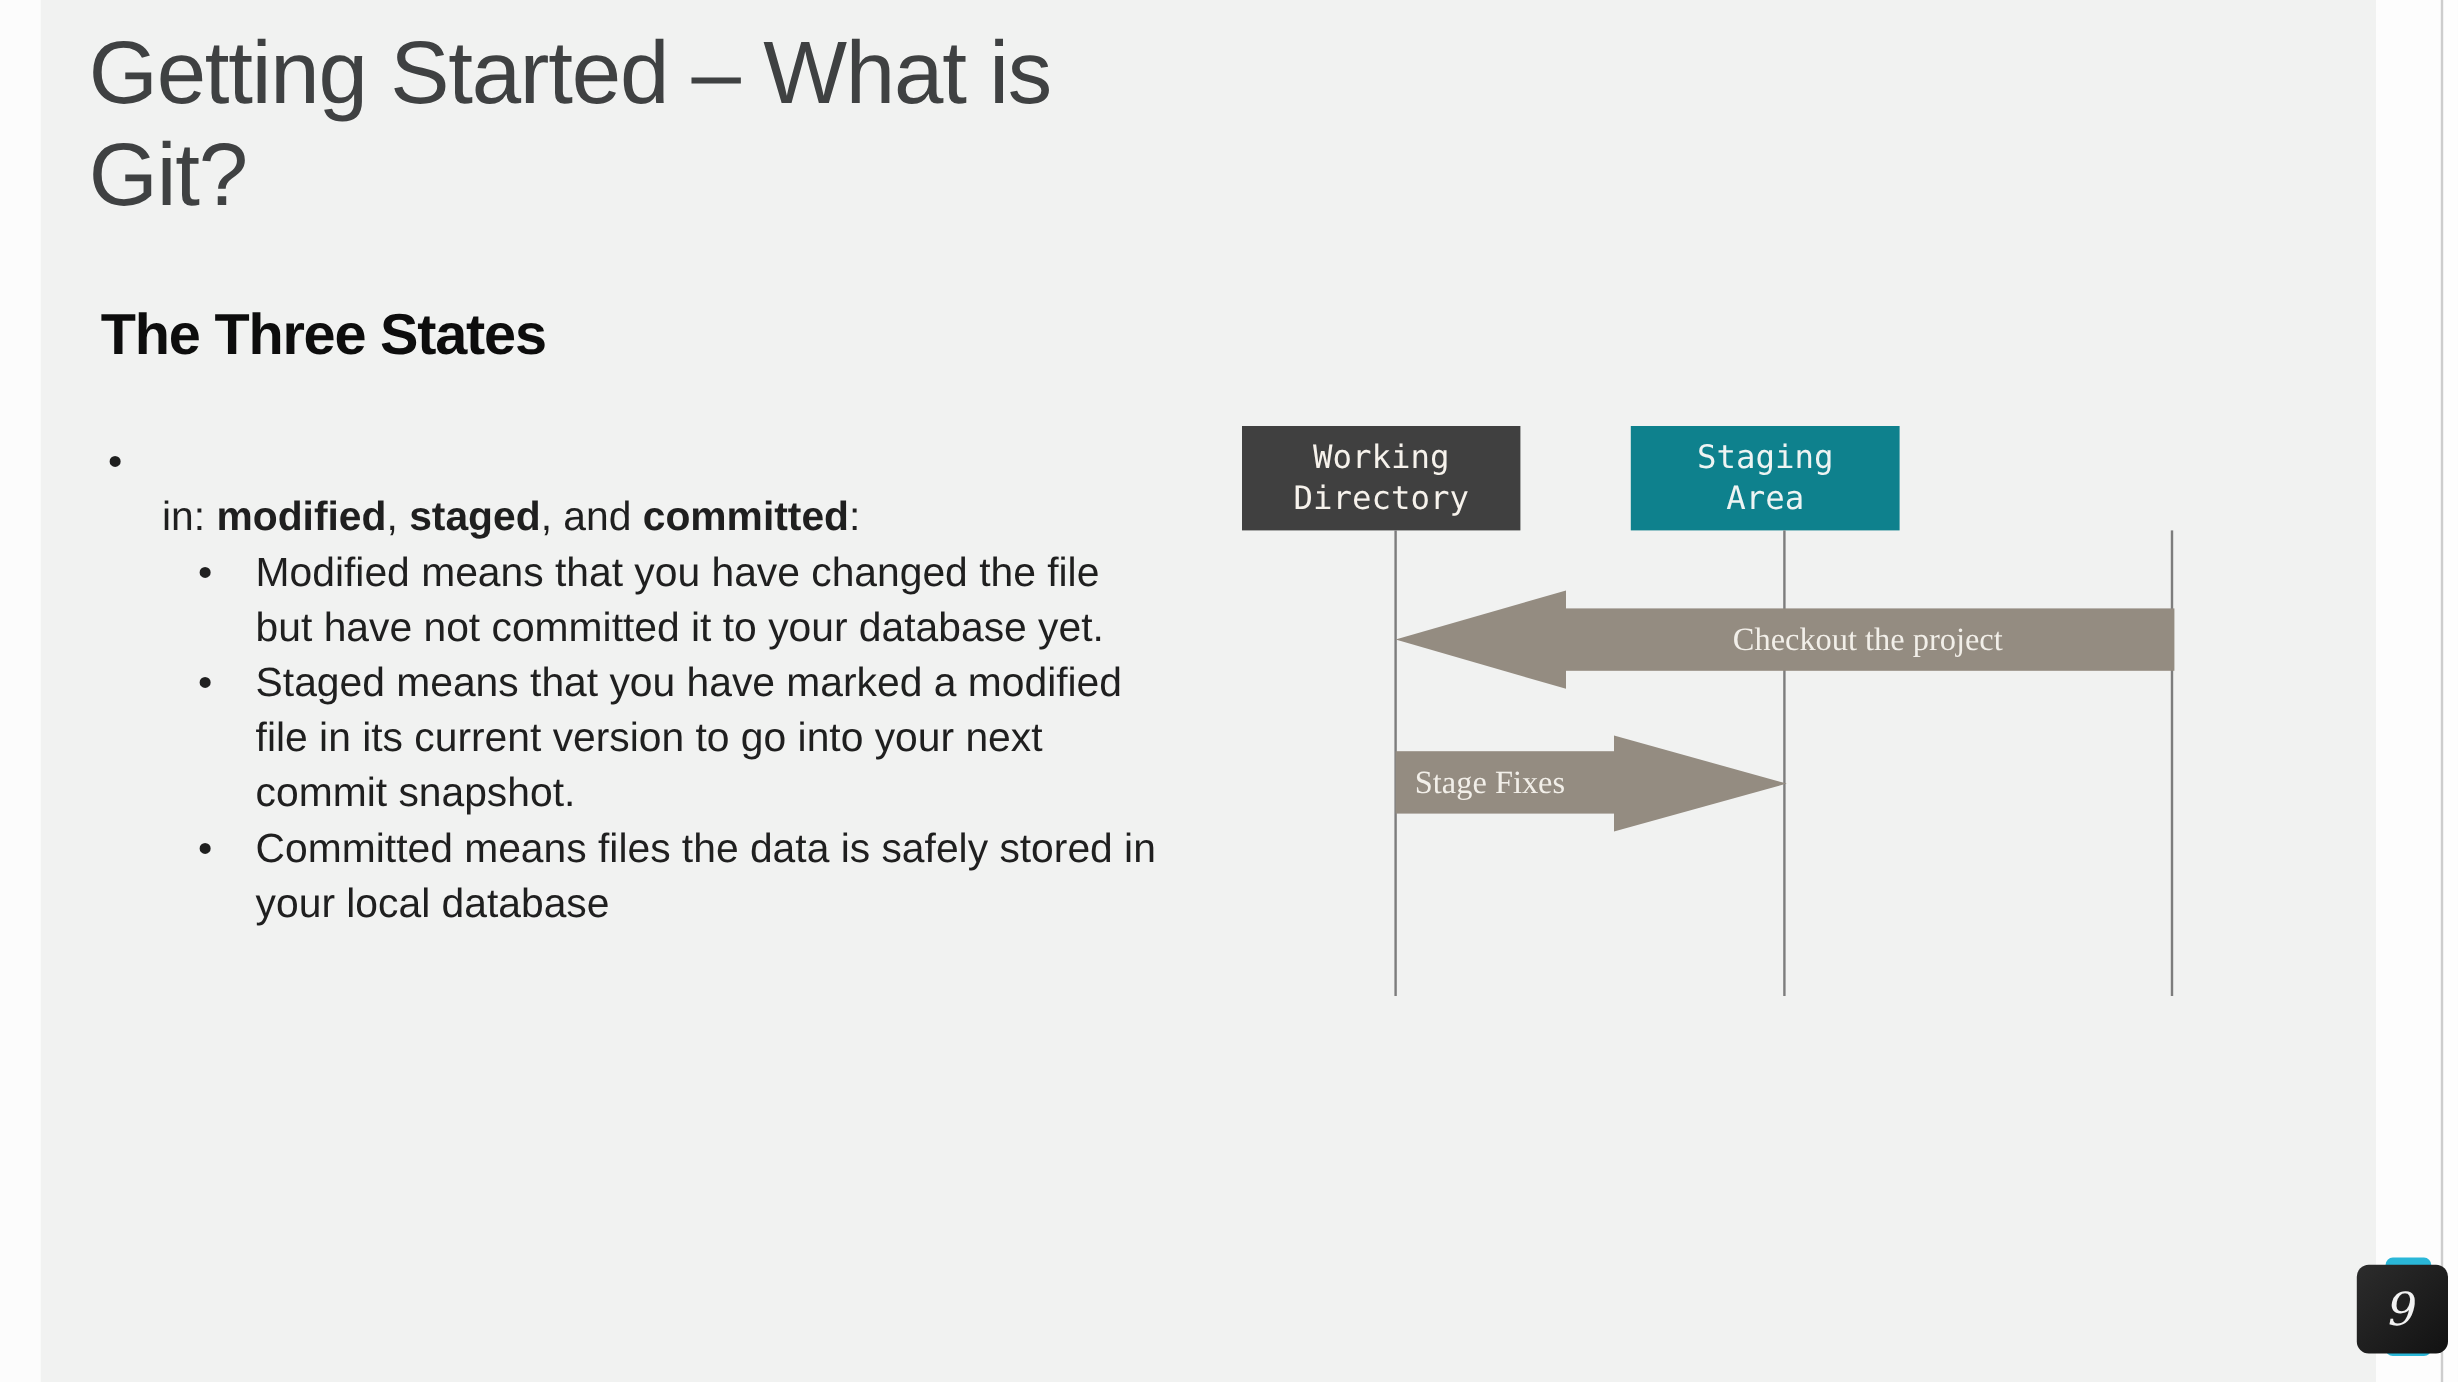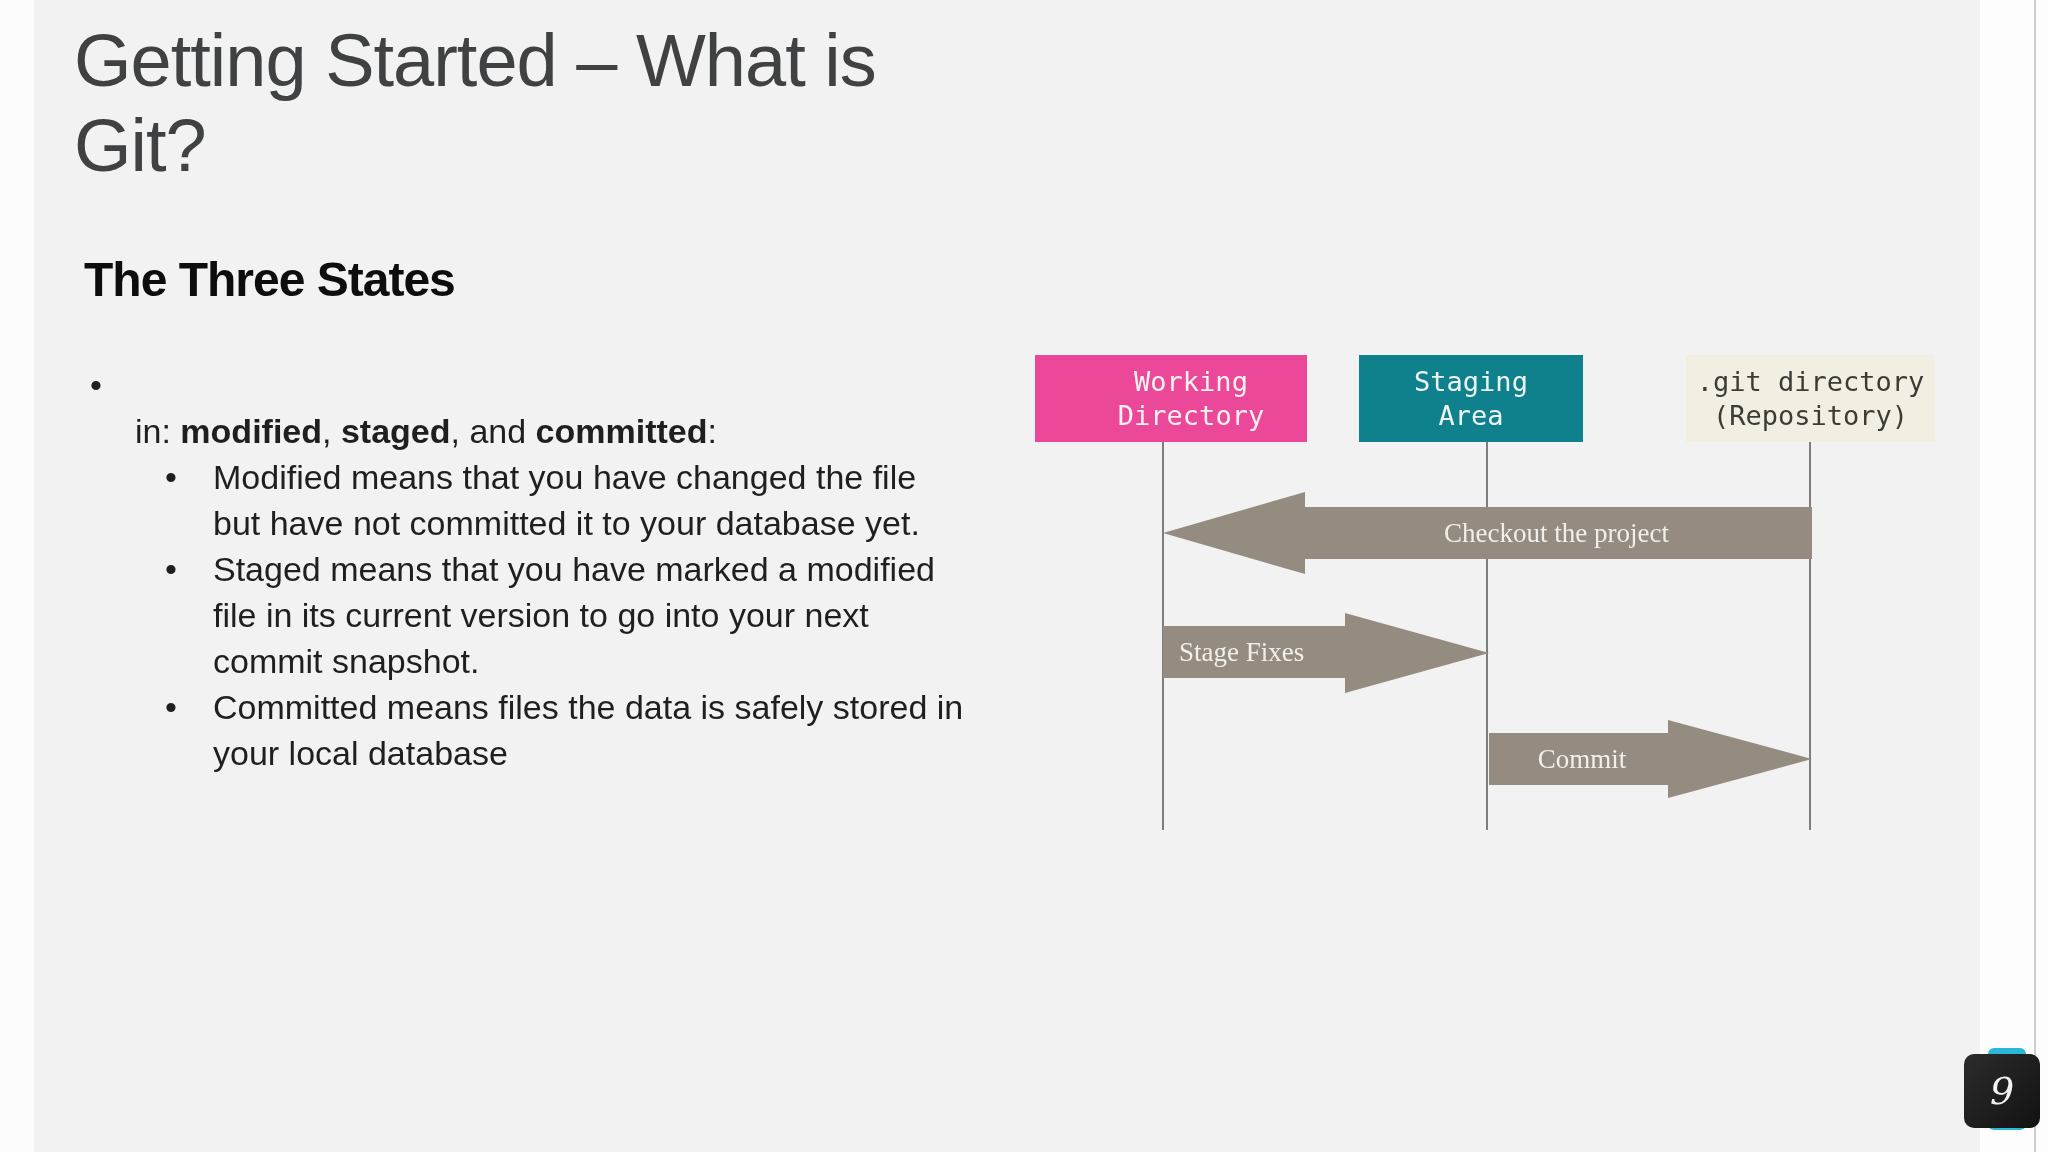--- a/index.html
+++ b/index.html
@@ -34,21 +34,21 @@
   .sub .btext { max-width:800px; }
   b { font-weight:700; }
 
   
   .diagram { position:absolute; left:966px; top:330px; width:1014px; height:520px; }
   .dbox {
     position:absolute; top:25px; height:87px;
     display:flex; flex-direction:column; justify-content:center; align-items:center;
     font-family:"DejaVu Sans Mono", monospace; font-size:27px; line-height:34px;
   }
-  .dbox.working { left:35px;  width:232px; background:#ec4899; color:#f6f2ec;padding-left:40px; }
+  .dbox.working { left:35px;  width:232px; background:#404040; color:#f6f2ec; }
   .dbox.staging { left:359px; width:224px; background:#0e818d; color:#eef4f3; }
   .dbox.gitdir  { left:686px; width:249px; background:#f2efe2; color:#3c3c34; }
 
   .vline { position:absolute; top:112px; height:388px; width:2px; background:#7d7d7d; }
   .vline.l1 { left:162px; } .vline.l2 { left:486px; } .vline.l3 { left:809px; }
 
   .arr { position:absolute; }
   .arr .bodyc { position:absolute; background:#948c81; height:52px; }
   .arr .albl {
     position:absolute; height:52px; display:flex; align-items:center;
@@ -141,46 +141,37 @@
   <div class="diagram">
 
     <div class="dbox working">
       <div>Working</div>
       <div>Directory</div>
     </div>
     <div class="dbox staging">
       <div>Staging</div>
       <div>Area</div>
     </div>
-    <div class="dbox gitdir">
-      <div>.git directory</div>
-      <div>(Repository)</div>
-    </div>
 
     <div class="vline l1"></div>
     <div class="vline l2"></div>
     <div class="vline l3"></div>
 
     <div class="arr arrow-checkout">
       <div class="bodyc"></div>
       <div class="tri"></div>
       <div class="albl">Checkout the project</div>
     </div>
 
     <div class="arr arrow-stage">
       <div class="bodyc"></div>
       <div class="tri"></div>
       <div class="albl">Stage Fixes</div>
     </div>
 
-    <div class="arr arrow-commit">
-      <div class="bodyc"></div>
-      <div class="tri"></div>
-      <div class="albl">Commit</div>
-    </div>
 
   </div>
 
 </div>
 
 <div class="badge-accent"></div>
 <div class="badge">
   <span>9</span>
 </div>
 

